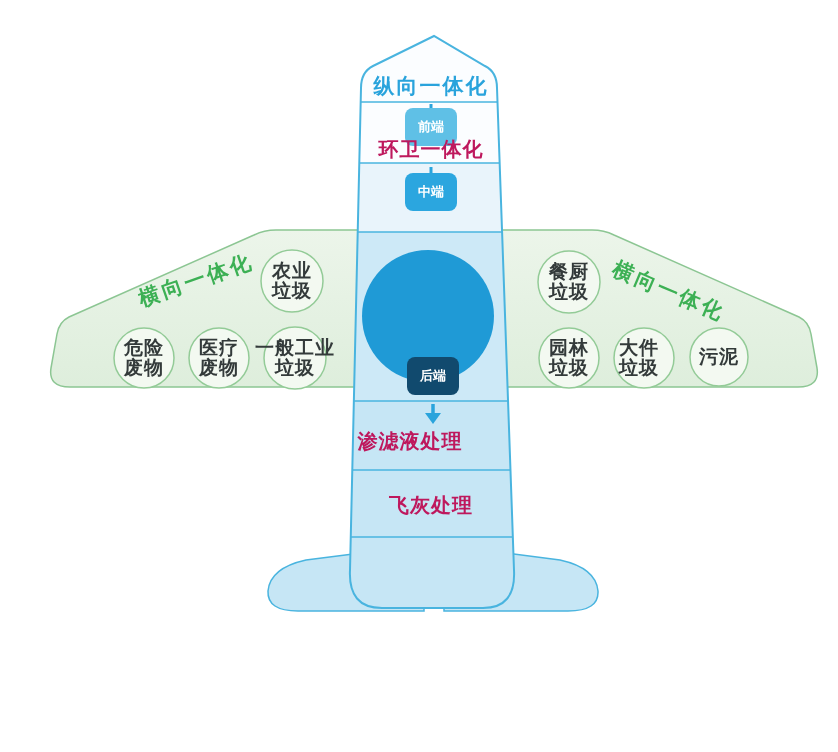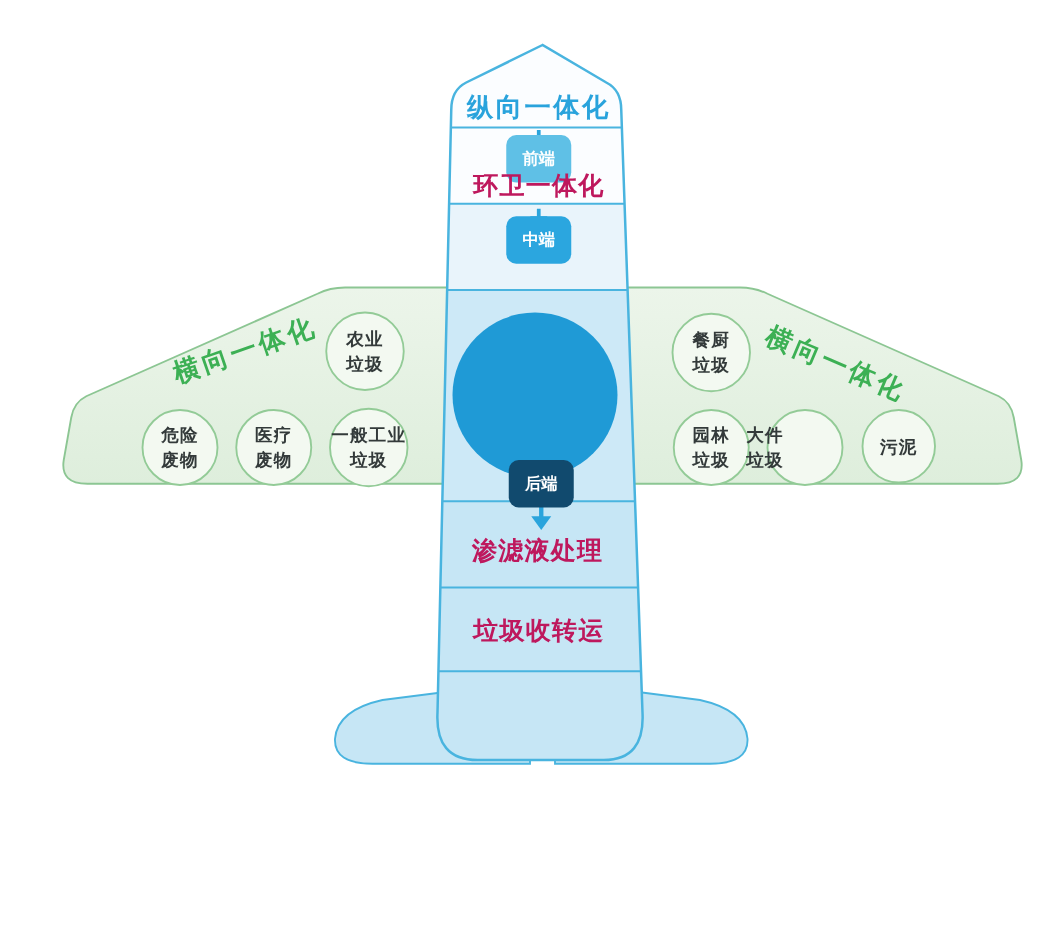--- a/index.html
+++ b/index.html
@@ -7,21 +7,21 @@
     position:relative;width:838px;height:752px;background:#ffffff;overflow:hidden;
     font-family:"Liberation Sans","DejaVu Sans",sans-serif;
     margin-left:14px;
   }
   #plane-svg{position:absolute;left:0;top:0;}
   .pos{position:absolute;transform:translate(-50%,-50%);text-align:center;}
   .nose-label{font-size:21px;font-weight:bold;color:#29A3DC;letter-spacing:2px;white-space:nowrap;}
   .stage-label{font-size:20px;font-weight:bold;color:#be185d;letter-spacing:1px;white-space:nowrap;}
   .core-label{font-size:23px;font-weight:bold;color:#ffffff;line-height:31px;letter-spacing:2px;white-space:pre-line;}
   .wing-label{font-size:21px;font-weight:bold;color:#3CB054;letter-spacing:3px;white-space:nowrap;}
-  .node-label{font-size:14px;font-weight:bold;color:#333a3a;line-height:20px;letter-spacing:1px;white-space:pre-line;}
+  .node-label{font-size:19px;font-weight:bold;color:#333a3a;line-height:20px;letter-spacing:1px;white-space:pre-line;}
   .badge{
     position:absolute;transform:translate(-50%,-50%);
     height:14px;padding:12px 13px;border-radius:8px;
     display:flex;align-items:center;justify-content:center;
     font-size:13px;font-weight:bold;color:#ffffff;white-space:nowrap;
   }
   .badge-front{background:#5FC0E6;}
   .badge-mid{background:#2BA6DF;}
   .badge-back{background:#114A6E;}
   .main-title{font-size:35px;font-weight:bold;color:#1793D3;letter-spacing:2px;white-space:nowrap;}
@@ -90,39 +90,39 @@
   </svg>
 
   <div class="pos nose-label" style="left:417px;top:86px;">纵向一体化</div>
 
   <div class="badge badge-front" style="left:417px;top:127px;">前端</div>
   <div class="pos stage-label" style="left:417px;top:149px;">环卫一体化</div>
 
   <div class="badge badge-mid" style="left:417px;top:192px;">中端</div>
 
 
-  <div class="badge badge-back" style="left:419px;top:387px;">后端</div>
+  <div class="badge badge-back" style="left:419px;top:376px;">后端</div>
 
-  <div class="pos stage-label" style="left:416px;top:441px;font-family:Liberation Serif, serif;">渗滤液处理</div>
-  <div class="pos stage-label" style="left:417px;top:505px;">垃圾收转运</div>
+  <div class="pos stage-label" style="left:396px;top:441px;font-family:Liberation Serif, serif;">渗滤液处理</div>
+  <div class="pos stage-label" style="left:417px;top:505px;">飞灰处理</div>
 
   <div class="pos wing-label" style="left:182px;top:280px;transform:translate(-50%,-50%) rotate(-19deg);">横向一体化</div>
   <div class="pos wing-label" style="left:655px;top:291px;transform:translate(-50%,-50%) rotate(23deg);">横向一体化</div>
 
   <div class="pos node-label" style="left:278px;top:281px;">农业
 垃圾</div>
   <div class="pos node-label" style="left:130px;top:358px;">危险
 废物</div>
   <div class="pos node-label" style="left:205px;top:358px;">医疗
 废物</div>
   <div class="pos node-label" style="left:281px;top:358px;">一般工业
 垃圾</div>
 
   <div class="pos node-label" style="left:555px;top:282px;">餐厨
 垃圾</div>
   <div class="pos node-label" style="left:555px;top:358px;">园林
 垃圾</div>
-  <div class="pos node-label" style="left:598px;top:358px;">大件
+  <div class="pos node-label" style="left:625px;top:358px;">大件
 垃圾</div>
   <div class="pos node-label" style="left:705px;top:357px;">污泥</div>
 
 
 </div>
 
 </body></html>

